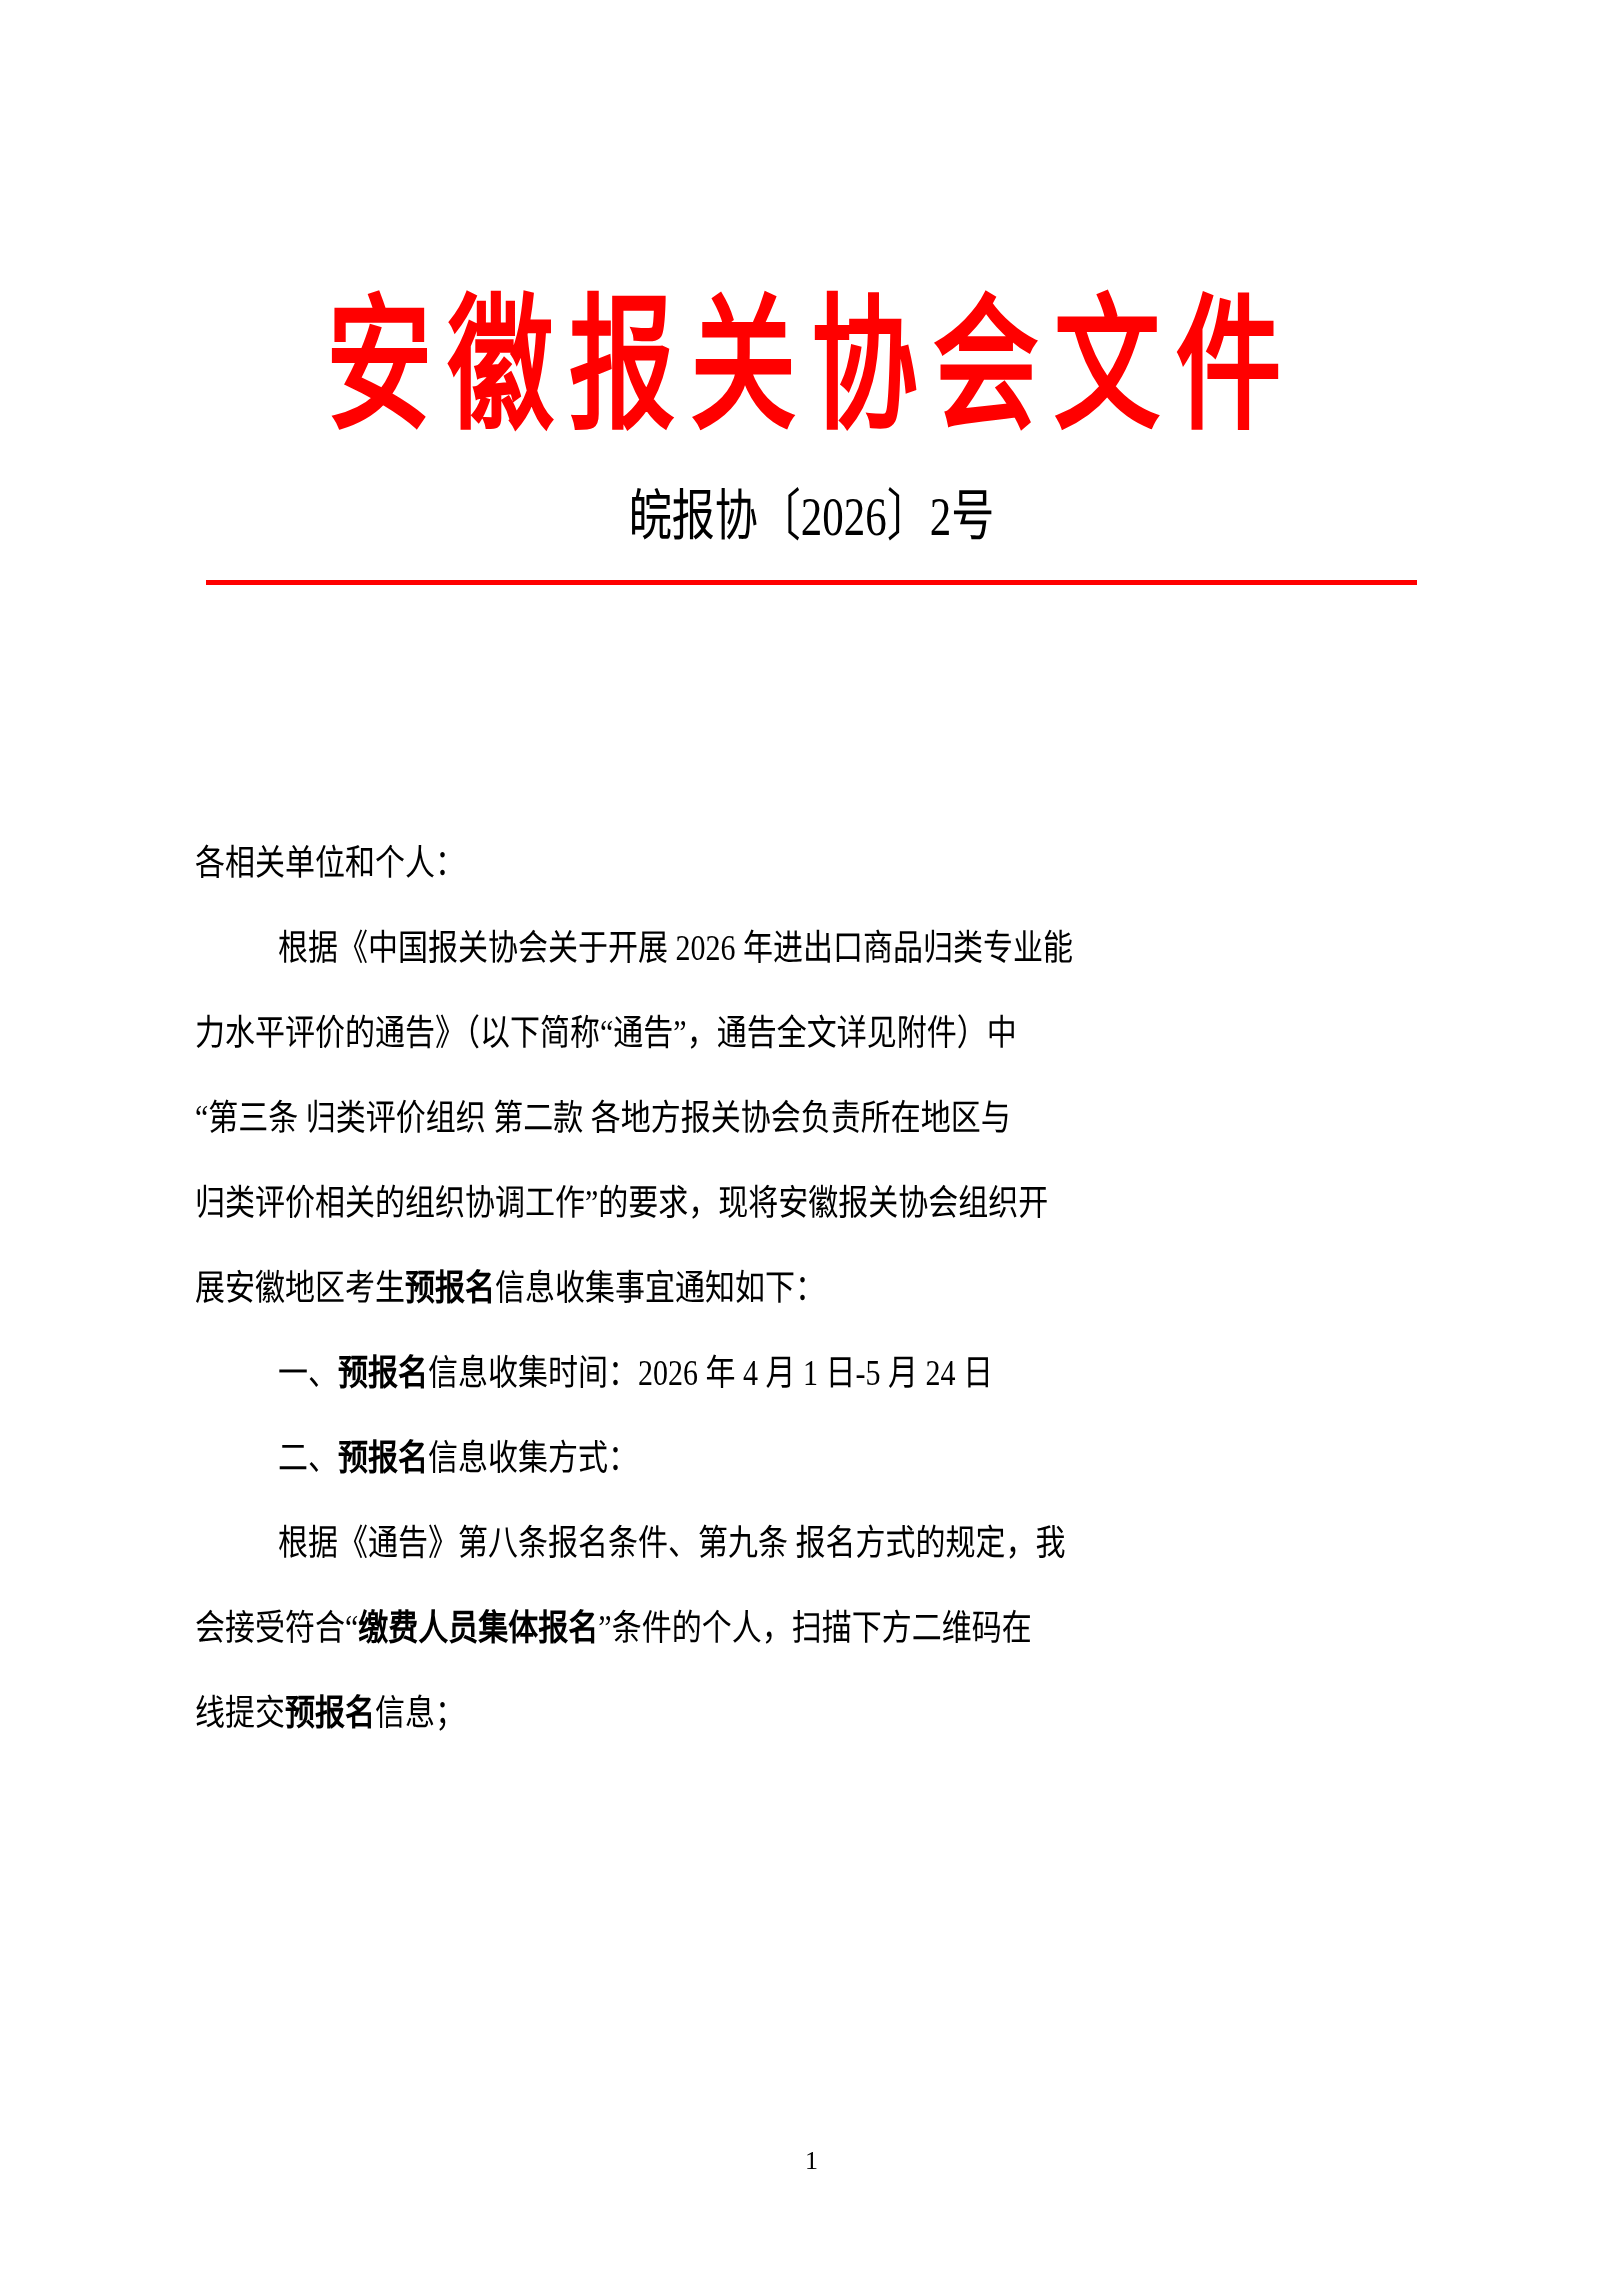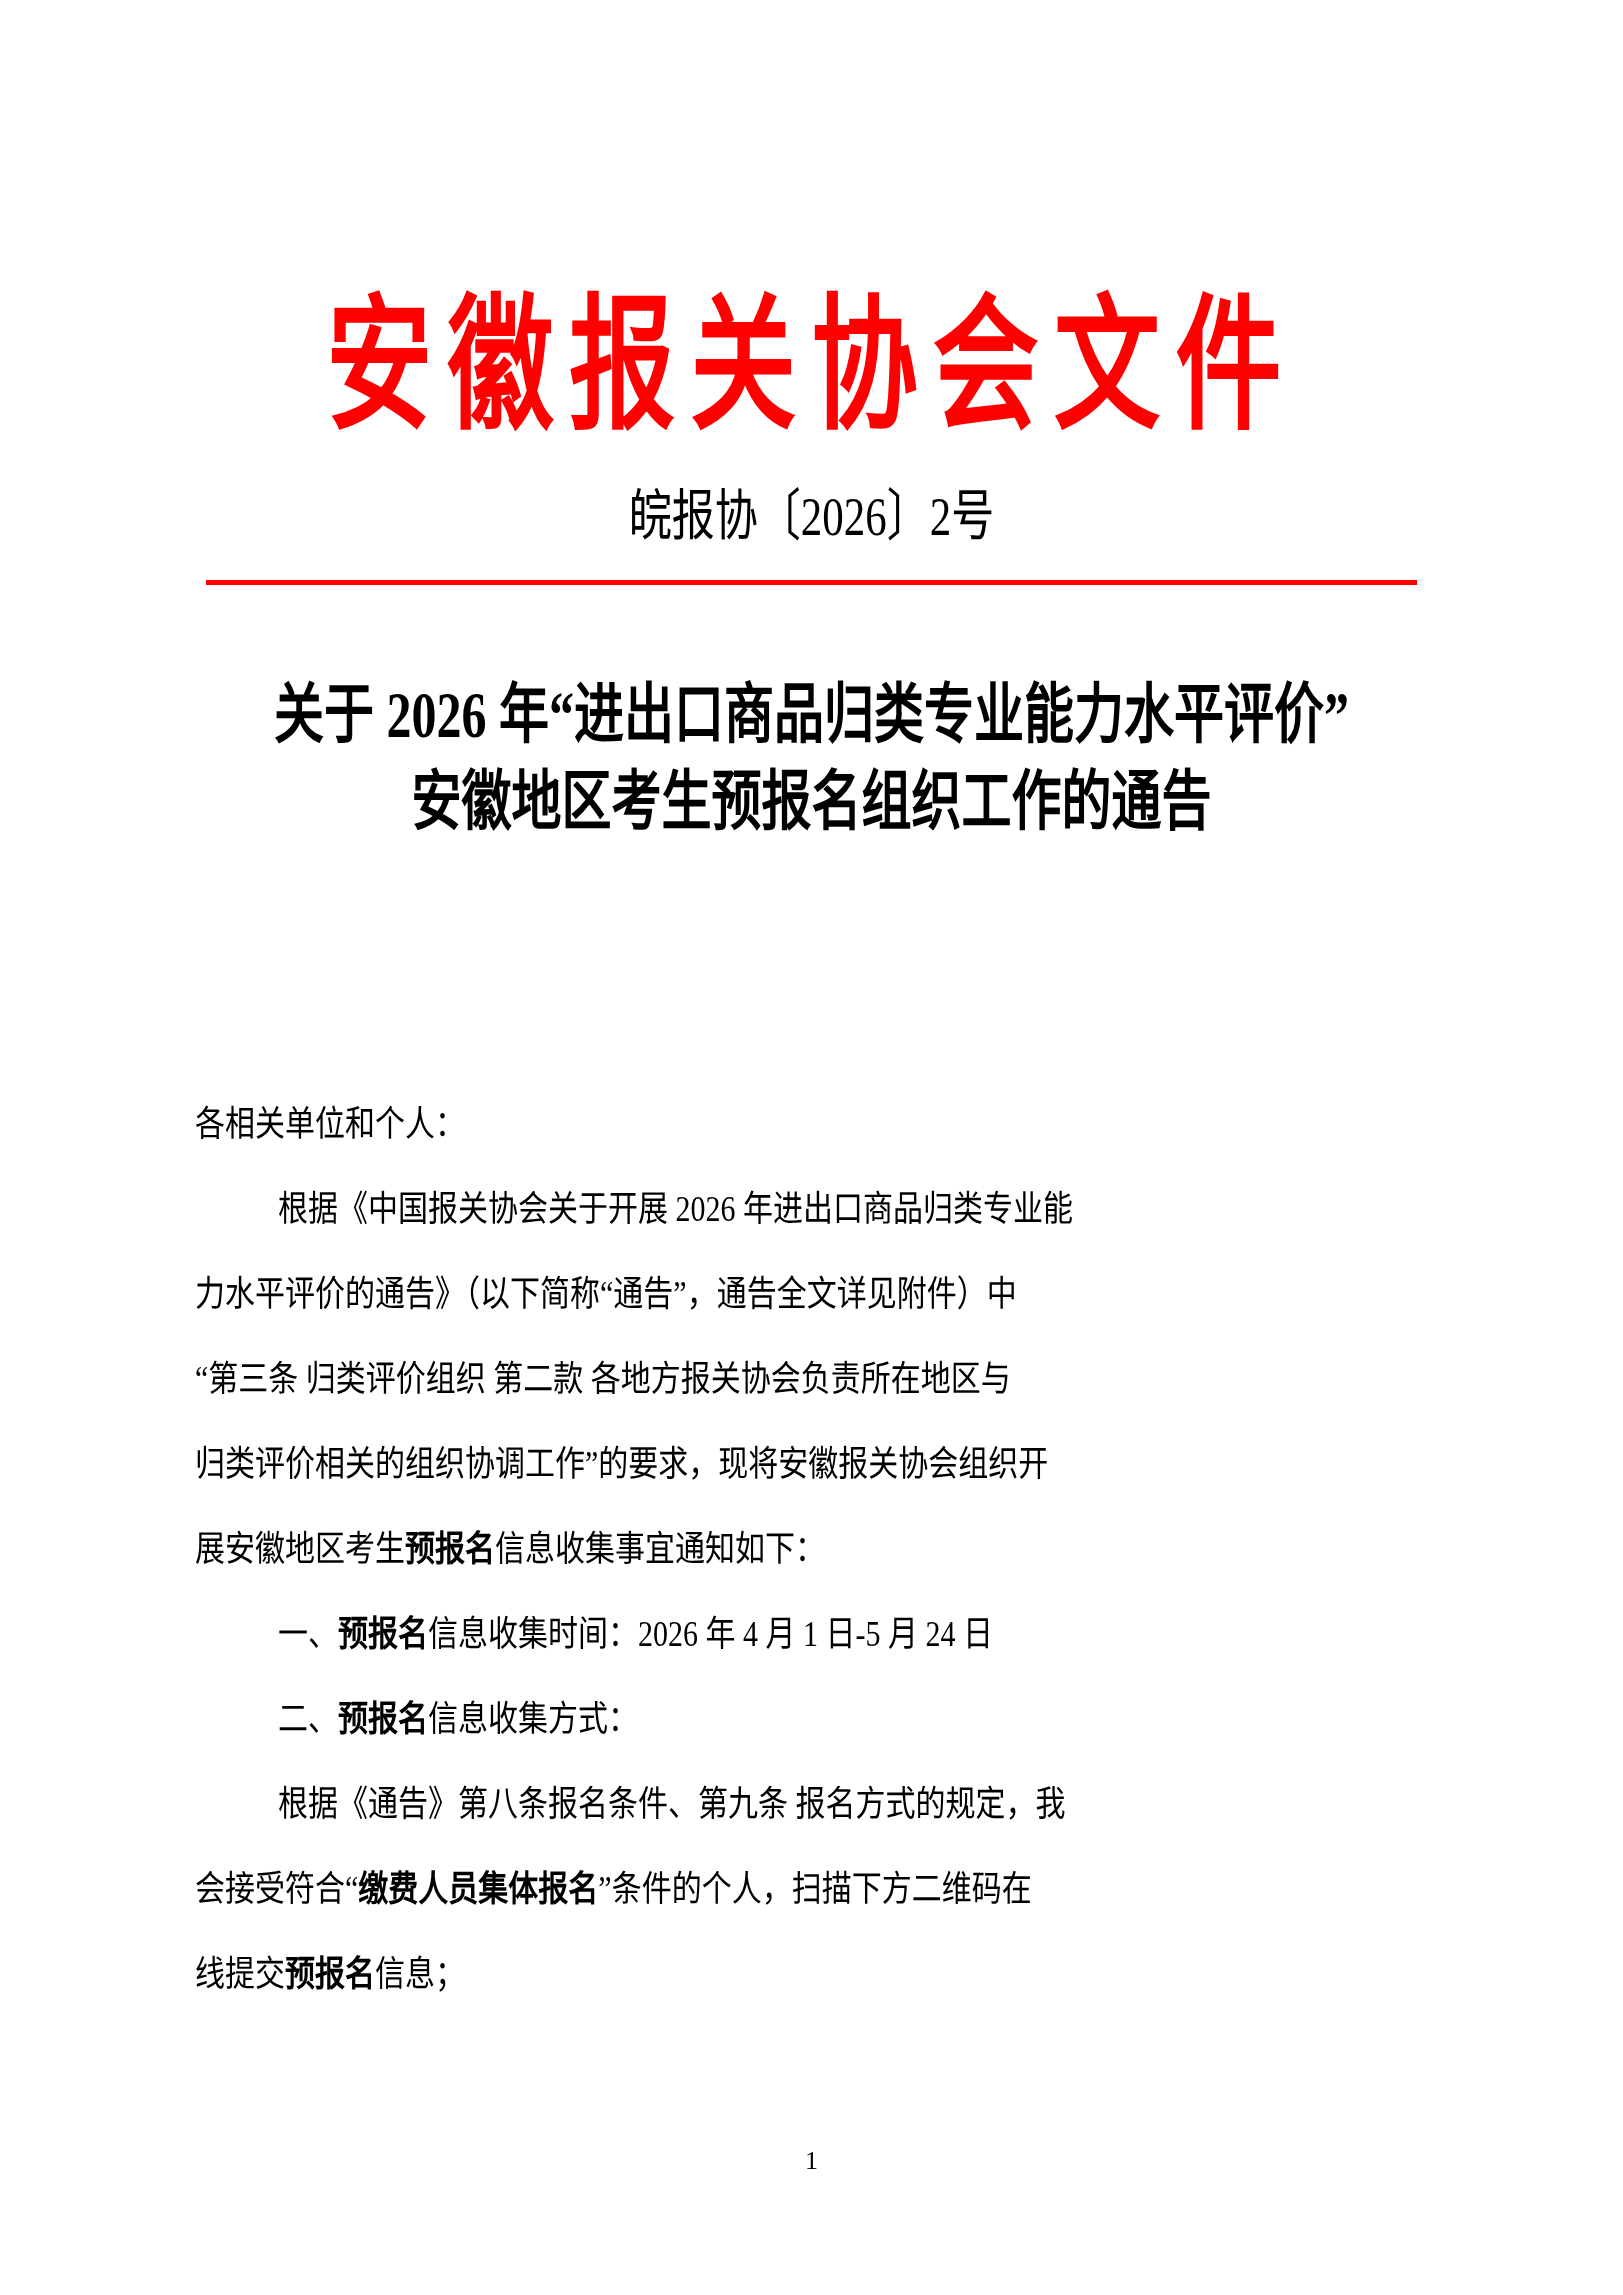--- a/index.html
+++ b/index.html
@@ -96,24 +96,20 @@
 <body>
 
 <div class="page">
 
   <div class="org-title">安徽报关协会文件</div>
 
   <div class="doc-number">皖报协〔2026〕2号</div>
 
   <div class="red-rule"></div>
 
-  <div class="doc-title">
-    <div class="doc-title-line">关于 2026 年“进出口商品归类专业能力水平评价”</div>
-    <div class="doc-title-line">安徽地区考生预报名组织工作的通告</div>
-  </div>
 
   <div class="body-block">
 
     <div class="line">各相关单位和个人：</div>
 
     <div class="line indent"><span>根据《中国报关协会关于开展 2026 年进出口商品归类专业能</span></div>
 
     <div class="line"><span>力水平评价的通告》（以下简称“通告”，通告全文详见附件）中</span></div>
 
     <div class="line"><span>“第三条 归类评价组织 第二款 各地方报关协会负责所在地区与</span></div>

